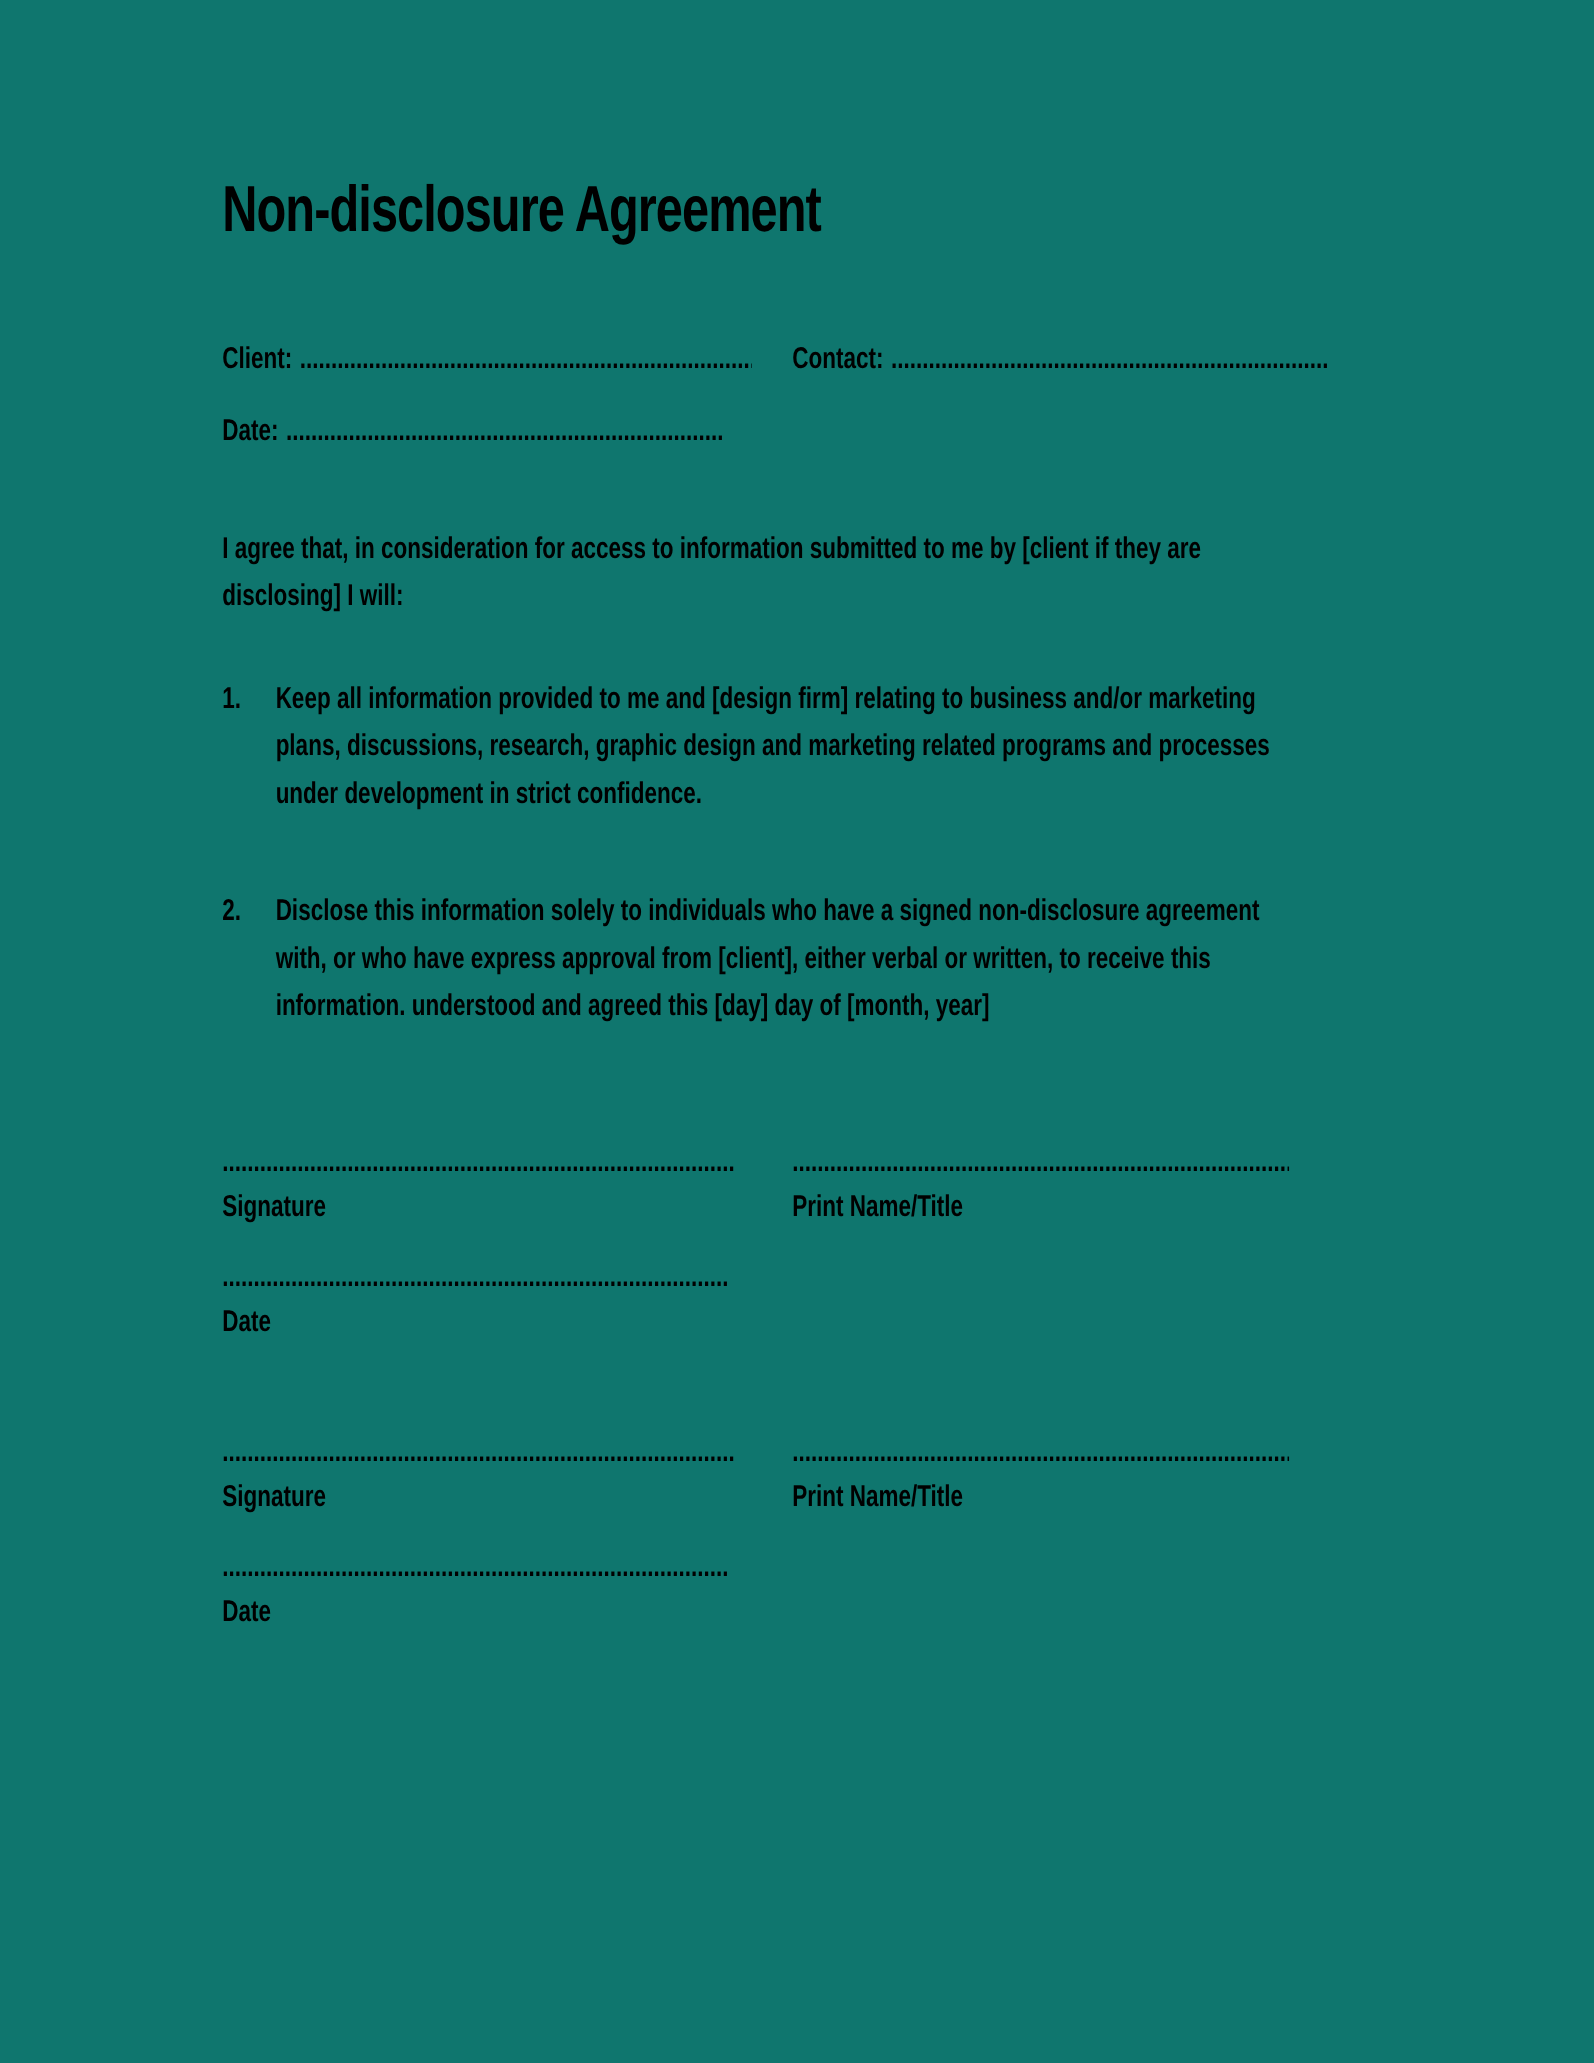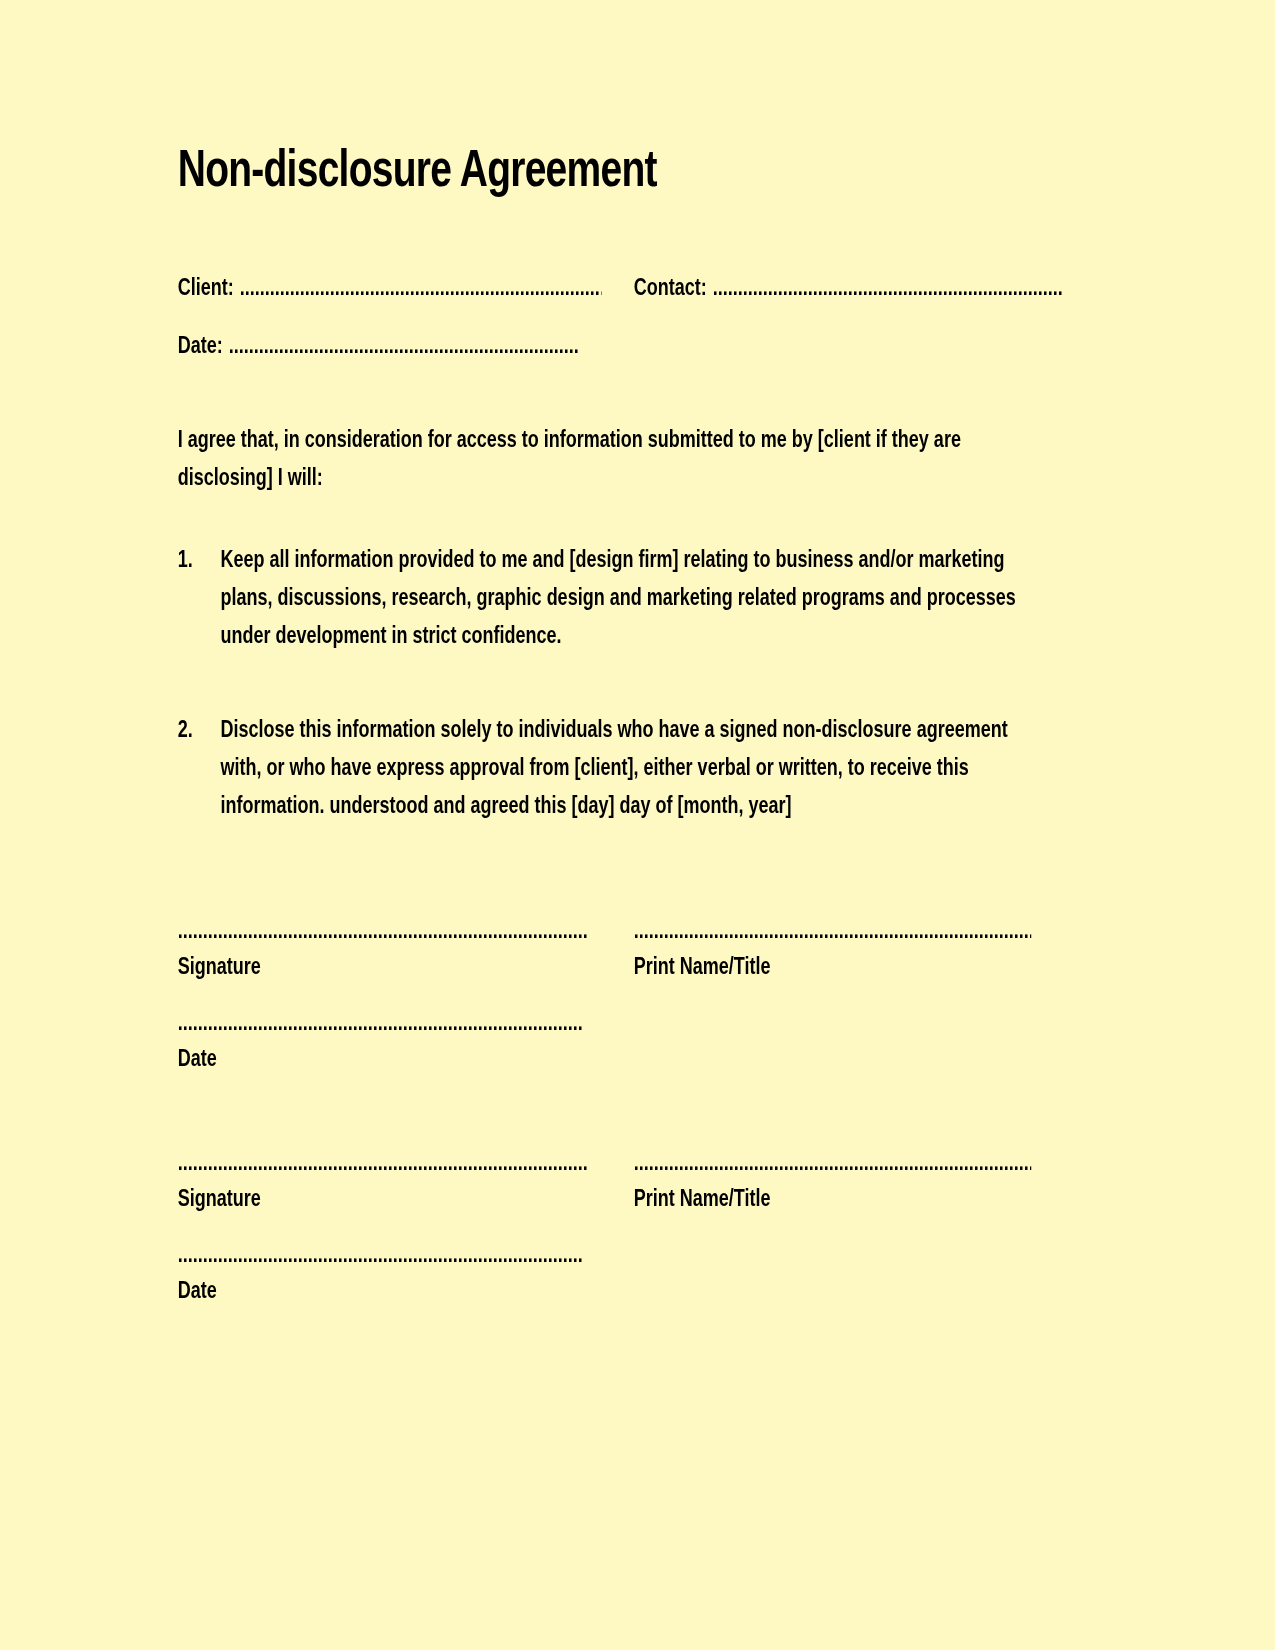--- a/index.html
+++ b/index.html
@@ -1,20 +1,20 @@
 <!DOCTYPE html>
 <html><head>
 <meta charset="utf-8">
 <style>
   html, body { margin: 0; padding: 0; background: #ffffff; }
   .page {
     position: relative;
     width: 1275px;
     height: 1650px;
-    background: #fef9c3;
+    background: #0f766e;
     overflow: hidden;
     font-family: "Liberation Sans", sans-serif;
     font-weight: bold;
     color: #000000;
   }
   
   .scale {
     width: 1700px;            
     transform: scaleX(0.75);
     transform-origin: 0 0;

